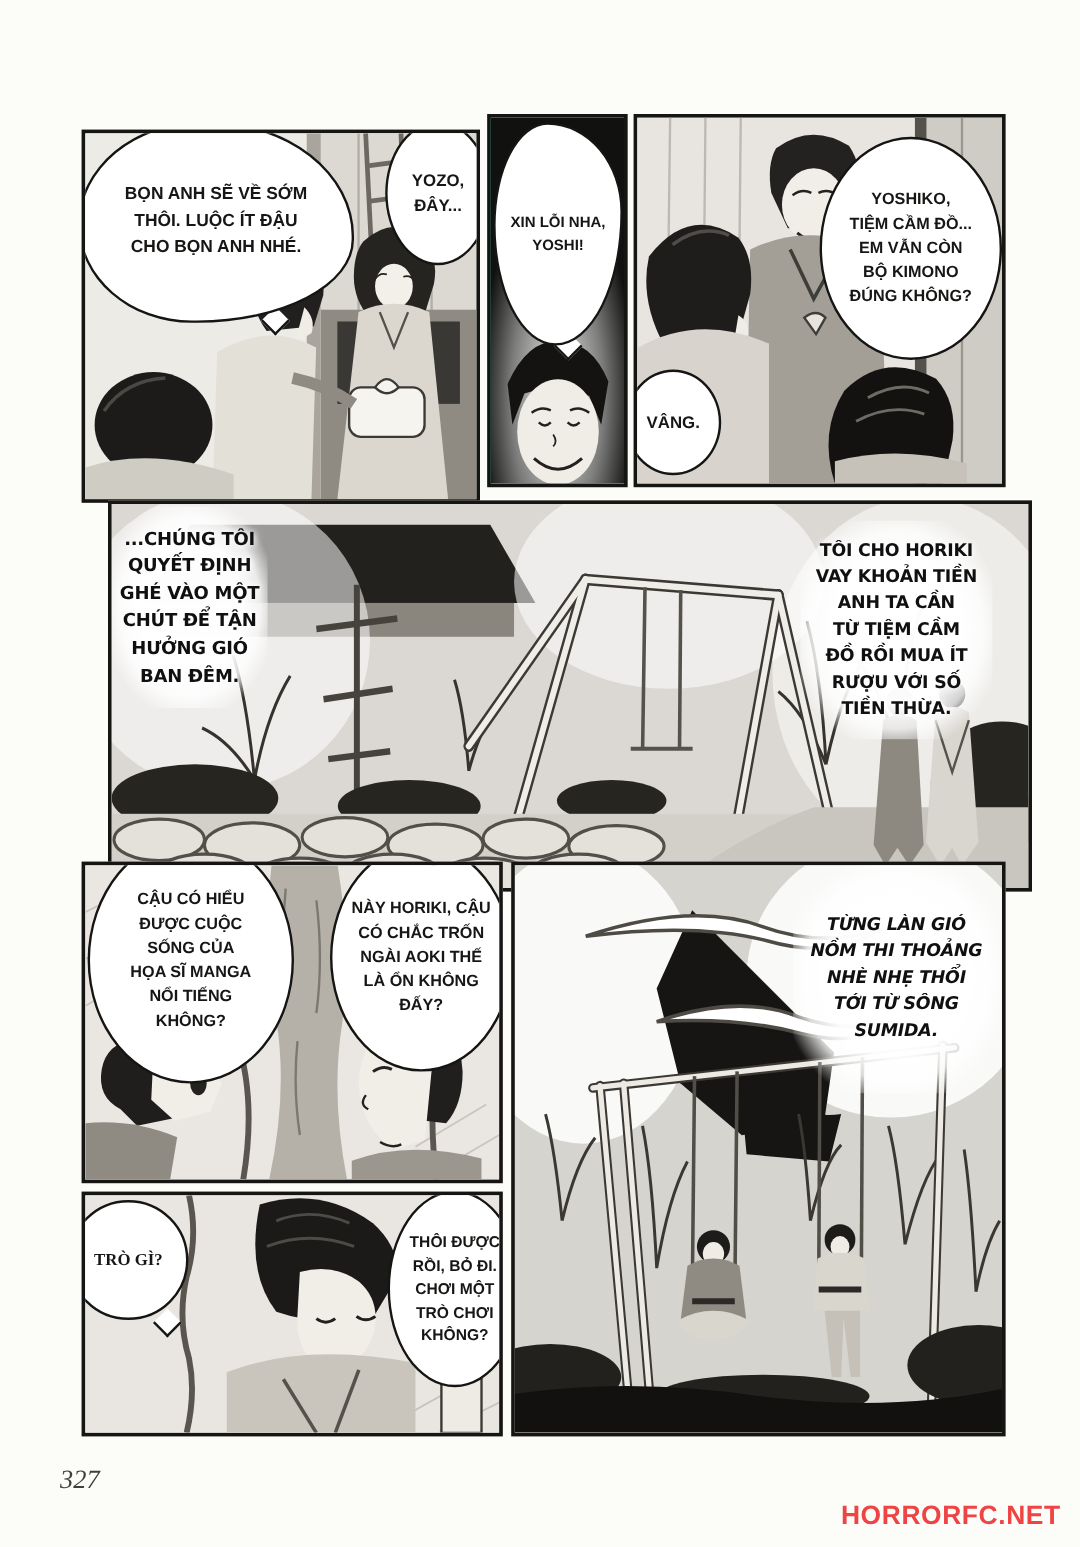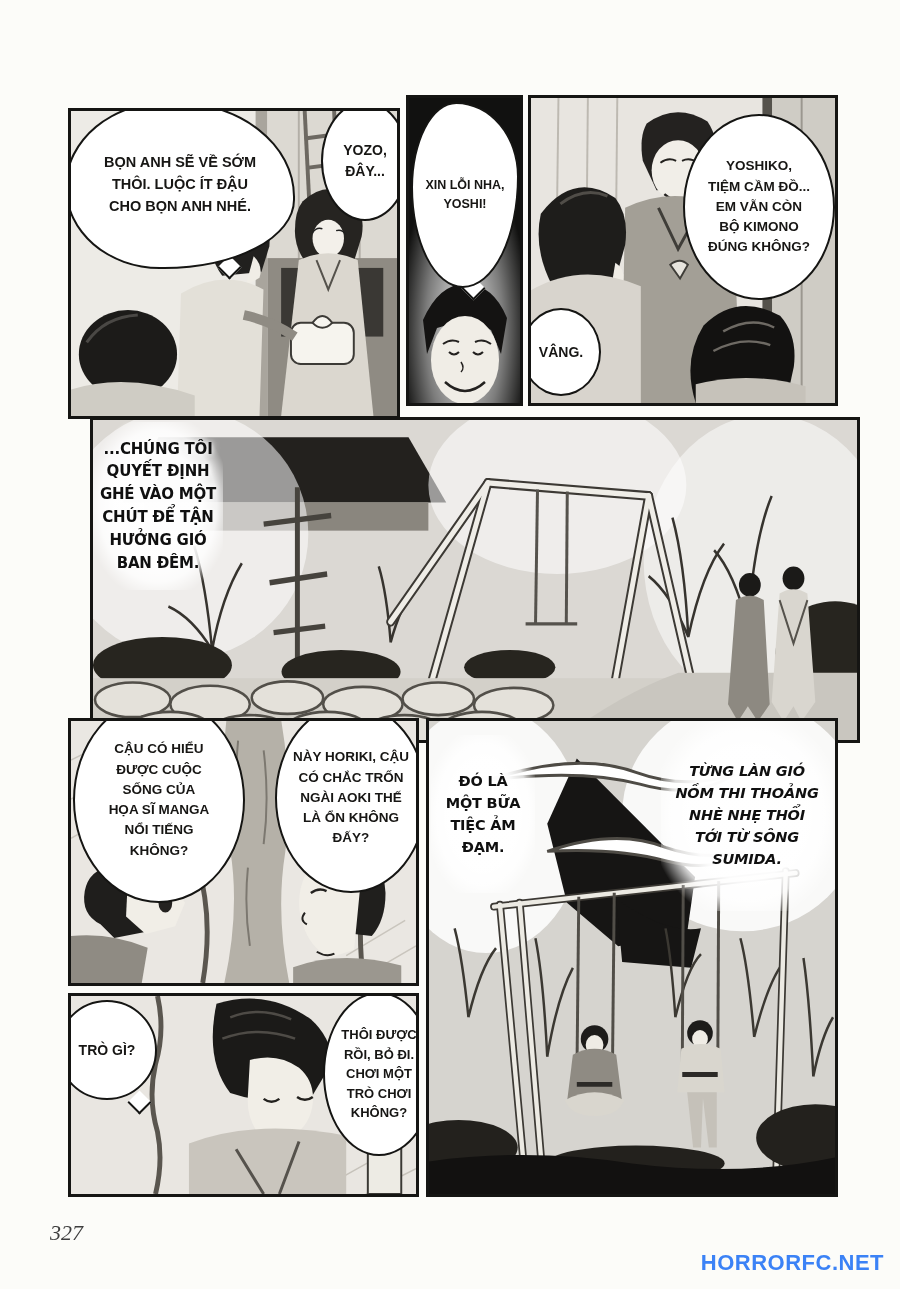--- a/index.html
+++ b/index.html
@@ -51,21 +51,21 @@
     box-sizing:border-box;
   }
   .page-number{
     position:absolute;left:50px;top:1220px;
     font-family:"Liberation Serif",serif;
     font-style:italic;font-size:22px;color:#3e3e3e;text-align:center;
   }
   .watermark{
     position:absolute;right:16px;top:1250px;
     font-family:"Liberation Sans",sans-serif;
-    font-weight:700;font-size:22px;color:#3b82f6;letter-spacing:0.5px;margin-left:10px;
+    font-weight:700;font-size:22px;color:#ef4444;letter-spacing:0.5px;margin-left:10px;
   }
 </style>
 </head>
 <body>
 
 <div>
 
   <div class="panel" style="left:68px;top:108px;width:332px;height:311px;">
     <svg viewBox="0 0 332 311" preserveAspectRatio="none">
       <rect width="332" height="311" fill="#edebe6"></rect>
@@ -227,20 +227,27 @@
       <circle cx="706" cy="146" r="11" fill="#1b1a18"></circle>
       <path d="M692 160 q14 -8 28 0 l8 100 -14 18 -8 -14 -10 14 -12 -18z" fill="#d9d6cf"></path>
       <path d="M692 166 l14 40 14 -40" fill="none" stroke="#55524c" stroke-width="2"></path>
     </svg>
     <div class="caption" style="left:0px;top:2px;width:130px;height:168px;font-size:15px;">...CHÚNG TÔI
 QUYẾT ĐỊNH
 GHÉ VÀO MỘT
 CHÚT ĐỂ TẬN
 HƯỞNG GIÓ
 BAN ĐÊM.</div>
+    <div class="caption" style="left:574px;top:14px;width:160px;height:182px;font-size:14.5px;">TÔI CHO HORIKI
+VAY KHOẢN TIỀN
+ANH TA CẦN
+TỪ TIỆM CẦM
+ĐỒ RỒI MUA ÍT
+RƯỢU VỚI SỐ
+TIỀN THỪA.</div>
   </div>
 
   <div class="panel" style="left:68px;top:718px;width:351px;height:268px;">
     <svg viewBox="0 0 351 268" preserveAspectRatio="none">
       <rect width="351" height="268" fill="#eae7e2"></rect>
       <g stroke="#c9c5bd" stroke-width="1.5" fill="none">
         <path d="M0 40 l60 -30 M0 80 l90 -50 M0 120 l70 -40 M300 260 l51 -30 M280 240 l60 -36"></path>
       </g>
       <path d="M158 0 q-8 70 4 132 q10 62 -6 136 l66 0 q-14 -72 -4 -134 q8 -62 -4 -134z" fill="#b5b1a8"></path>
       <g stroke="#7c7870" stroke-width="2" fill="none">
@@ -283,21 +290,21 @@
       <path d="M148 8 q52 -16 96 16 q20 18 22 44 l-20 34 q-44 12 -84 -2 q-26 -34 -14 -92z" fill="#1b1a18"></path>
       <path d="M162 22 q30 -12 62 2 M154 44 q36 -14 74 0" stroke="#4e4b46" stroke-width="2.5" fill="none"></path>
       <path d="M182 66 q28 -8 50 8 q16 14 14 36 q-2 22 -20 34 l-32 2 q-16 -18 -14 -44z" fill="#f1eee7"></path>
       <path d="M196 106 q8 6 16 0 M230 104 q8 6 16 0" stroke="#23211e" stroke-width="2.5" fill="none"></path>
       <path d="M206 140 q12 10 26 2" stroke="#23211e" stroke-width="2.5" fill="none"></path>
       <path d="M120 152 q66 -26 160 -8 l0 60 -160 0z" fill="#c9c5bd"></path>
       <path d="M168 158 l28 46 M232 150 l-20 54" stroke="#55524c" stroke-width="3" fill="none"></path>
       <path d="M308 96 l4 -2 1 -14 8 0 1 14 10 6 q4 4 4 12 l0 92 -34 0 0 -96 q2 -8 6 -12z" fill="#edebe4" stroke="#3a3834" stroke-width="2"></path>
     </svg>
     <div class="tail" style="left:60px;top:98px;"></div>
-    <div class="bubble" style="left:-14px;top:4px;width:100px;height:100px;font-size:14px;border-radius:50%;">TRÒ GÌ?</div>
+    <div class="bubble" style="left:-14px;top:4px;width:100px;height:100px;font-size:14px;border-radius:50%;font-family:Liberation Serif, serif;">TRÒ GÌ?</div>
     <div class="bubble" style="left:252px;top:-4px;width:112px;height:164px;font-size:13px;border-radius:50%;">THÔI ĐƯỢC
 RỒI, BỎ ĐI.
 CHƠI MỘT
 TRÒ CHƠI
 KHÔNG?</div>
   </div>
 
   <div class="panel" style="left:426px;top:718px;width:412px;height:479px;">
     <svg viewBox="0 0 412 479" preserveAspectRatio="none">
       <rect width="412" height="479" fill="#d6d4cf"></rect>
@@ -344,24 +351,20 @@
       <path d="M256 332 q20 -10 40 0 l4 44 -48 0z" fill="#d9d6ce"></path>
       <path d="M262 376 l6 56 8 0 2 -50 6 50 8 0 0 -56z" fill="#c5c1b9"></path>
       <line x1="257" y1="358" x2="293" y2="358" stroke="#2c2a27" stroke-width="5"></line>
       <g fill="#23211d">
         <ellipse cx="30" cy="432" rx="60" ry="28"></ellipse>
         <ellipse cx="392" cy="422" rx="60" ry="34"></ellipse>
         <ellipse cx="210" cy="448" rx="90" ry="18"></ellipse>
       </g>
       <path d="M0 446 q100 -14 206 2 q110 14 206 -6 l0 37 -412 0z" fill="#121110"></path>
     </svg>
-    <div class="caption" style="left:2px;top:14px;width:104px;height:158px;font-size:14.5px;">ĐÓ LÀ
-MỘT BỮA
-TIỆC ẢM
-ĐẠM.</div>
     <div class="caption" style="left:232px;top:-2px;width:172px;height:192px;font-size:14.5px;font-style:italic;">TỪNG LÀN GIÓ
 NỒM THI THOẢNG
 NHÈ NHẸ THỔI
 TỚI TỪ SÔNG
 SUMIDA.</div>
   </div>
 
   <div class="page-number">327</div>
   <div class="watermark">HORRORFC.NET</div>
 

